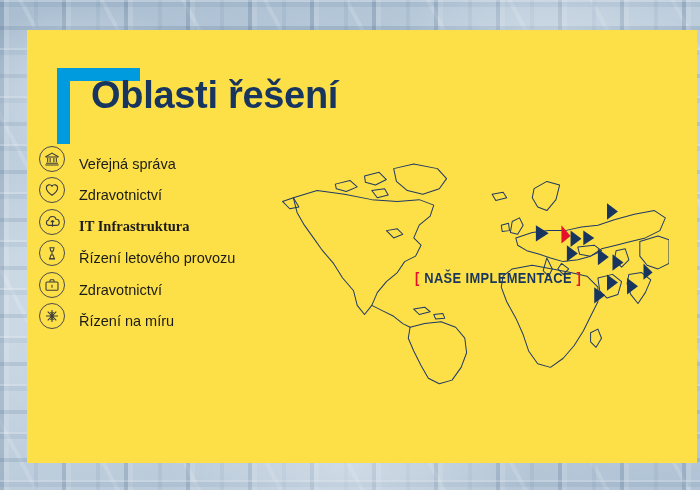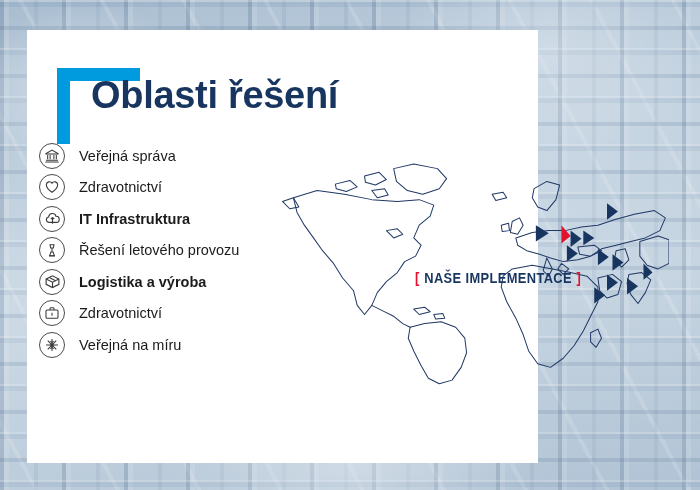--- a/index.html
+++ b/index.html
@@ -63,23 +63,23 @@
     position: absolute;
     inset: 0;
     background: linear-gradient(180deg, rgba(150,178,205,.25) 0%, rgba(206,221,234,.35) 55%, rgba(168,190,212,.30) 100%);
   }
 
   
   .card {
     position: absolute;
     left: 27px;
     top: 30px;
-    width: 511px;
+    width: 670px;
     height: 433px;
-    background: #ffffff;
+    background: #fde047;
   }
 
   
   .title-block {
     position: absolute;
     left: 16px;
     top: 18px;
     width: 420px;
     height: 92px;
   }
@@ -106,42 +106,42 @@
 
   
   .solution-list {
     position: absolute;
     left: 12px;
     top: 110px;
     width: 270px;
   }
   .list-item {
     display: flex;
-    align-items: center;
+    align-items: flex-end;
     height: 31.5px;
   }
   .item-icon {
     flex: 0 0 auto;
     width: 26px;
     height: 26px;
     border: 1.3px solid #4a4a4a;
     border-radius: 50%;
     display: flex;
     align-items: center;
     justify-content: center;
     margin-right: 14px;
     box-sizing: border-box;
   }
   .item-icon svg { display: block; }
   .item-label {
     font-size: 14.5px;
     color: #1b1b1b;
     white-space: nowrap;
   }
-  .item-label.bold { font-weight: bold; }
+  .item-label.bold { font-weight: bold; font-family: Liberation Serif, serif; }
 
   
   .map-wrap {
     position: absolute;
     left: 250px;
     top: 118px;
     width: 392px;
     height: 240px;
   }
   .map-wrap svg { display: block; width: 100%; height: 100%; }
@@ -213,54 +213,44 @@
 
       <div class="list-item">
         <span class="item-icon">
           <svg width="16" height="16" viewBox="0 0 24 24" fill="none" stroke="#3b3b3b" stroke-width="1.6">
             <path d="M9 4 H15 L14 9 H10 Z"></path>
             <path d="M12 9 V15"></path>
             <path d="M8.5 20.5 L10.4 15 H13.6 L15.5 20.5 Z"></path>
             <path d="M7.4 20.8 H16.6"></path>
           </svg>
         </span>
-        <span class="item-label">Řešení letového provozu</span>
-      </div>
-
-      <div class="list-item">
-        <span class="item-icon">
-          <svg width="17" height="17" viewBox="0 0 24 24" fill="none" stroke="#3b3b3b" stroke-width="1.6">
-            <path d="M3 8.5 L12 4 L21 8.5 V16 L12 20.5 L3 16 Z"></path>
-            <path d="M3 8.5 L12 13 L21 8.5 M12 13 V20.5"></path>
-            <path d="M7.5 6.2 L16.5 10.8"></path>
-          </svg>
-        </span>
-        <span class="item-label bold">Logistika a výroba</span>
-      </div>
+        <span class="item-label">Řízení letového provozu</span>
+      </div>
+
 
       <div class="list-item">
         <span class="item-icon">
           <svg width="16" height="16" viewBox="0 0 24 24" fill="none" stroke="#3b3b3b" stroke-width="1.6">
             <rect x="3" y="7.5" width="18" height="12.5" rx="1.6"></rect>
             <path d="M9 7.5 V5.4 A1.4 1.4 0 0 1 10.4 4 H13.6 A1.4 1.4 0 0 1 15 5.4 V7.5"></path>
             <path d="M12 11.5 V16"></path>
           </svg>
         </span>
         <span class="item-label">Zdravotnictví</span>
       </div>
 
       <div class="list-item">
         <span class="item-icon">
           <svg width="16" height="16" viewBox="0 0 24 24" fill="none" stroke="#3b3b3b" stroke-width="1.6">
             <path d="M12 3 V21 M3 12 H21 M5.6 5.6 L18.4 18.4 M18.4 5.6 L5.6 18.4"></path>
             <path d="M12 8.6 L9.6 6.2 M12 8.6 L14.4 6.2 M12 15.4 L9.6 17.8 M12 15.4 L14.4 17.8"></path>
             <circle cx="12" cy="12" r="1.5"></circle>
           </svg>
         </span>
-        <span class="item-label">Veřejná na míru</span>
+        <span class="item-label">Řízení na míru</span>
       </div>
 
     </div>
 
     <div class="map-wrap">
       <svg viewBox="0 0 430 250" xmlns="http://www.w3.org/2000/svg">
         <g fill="none" stroke="#1f3864" stroke-width="1.1" stroke-linejoin="round" stroke-linecap="round">
 
           <path d="M128 16 L150 11 L176 16 L186 27 L178 38 L160 44 L143 40 L131 30 Z"></path>
 

